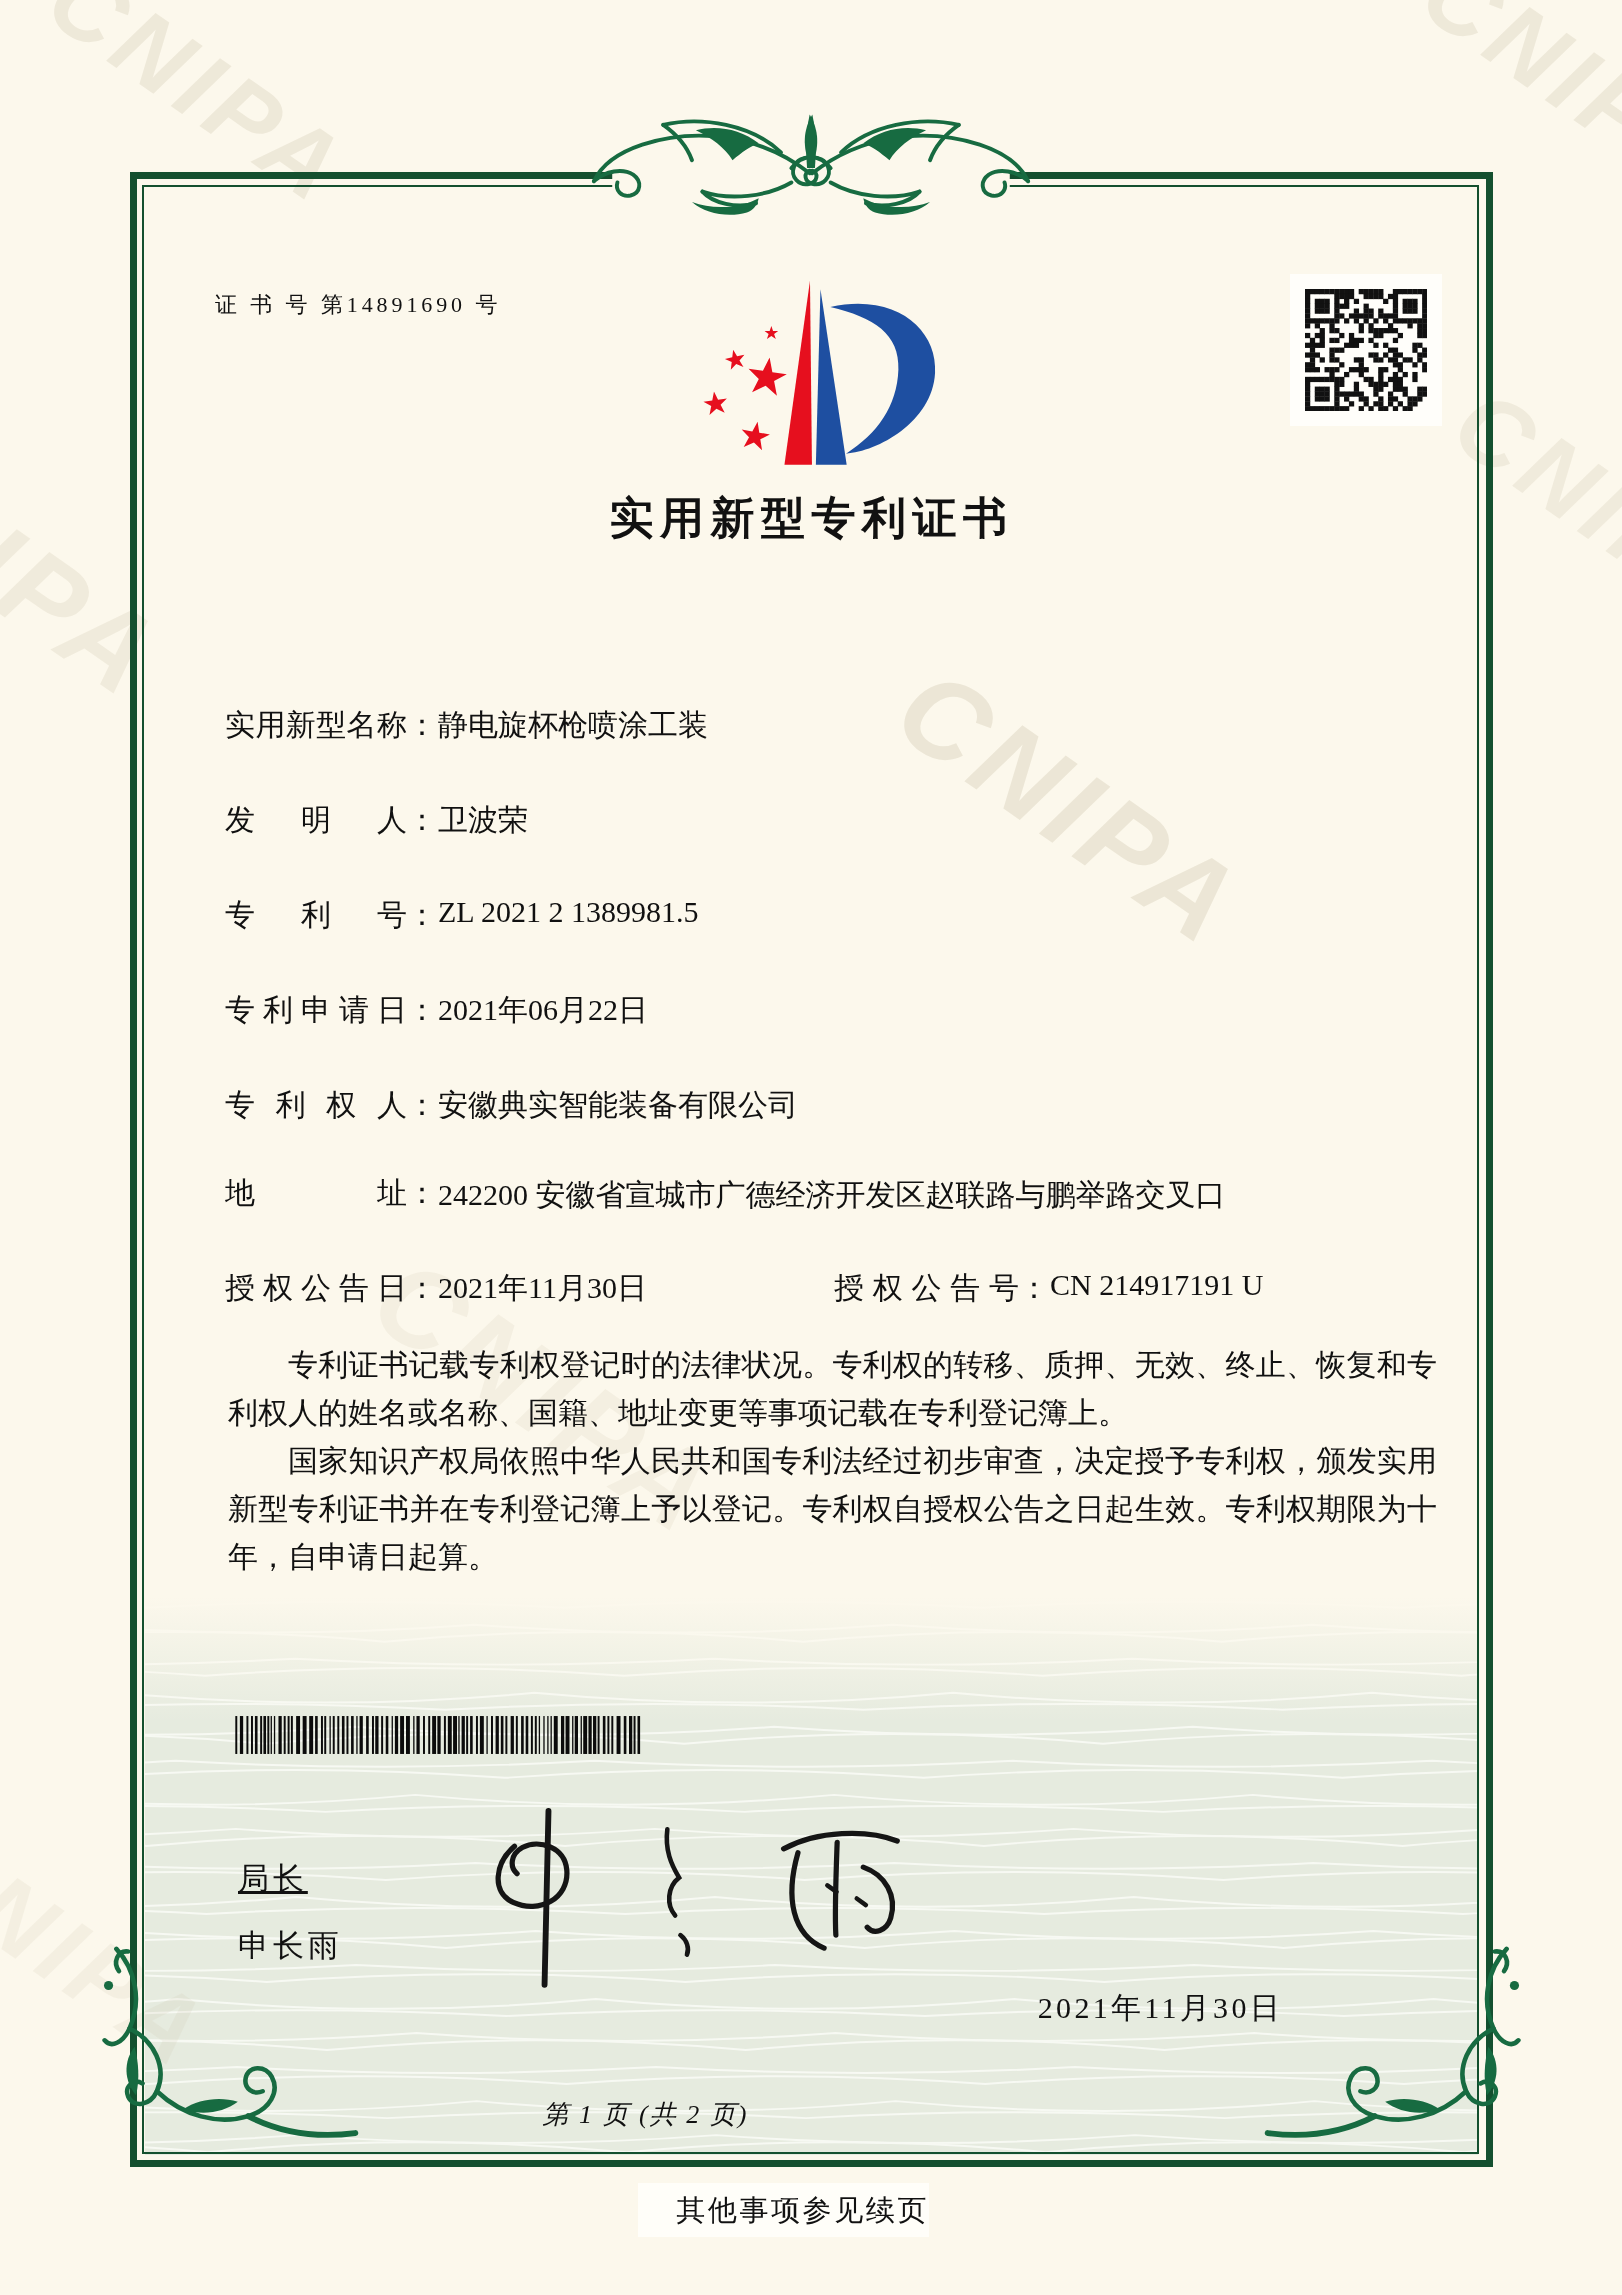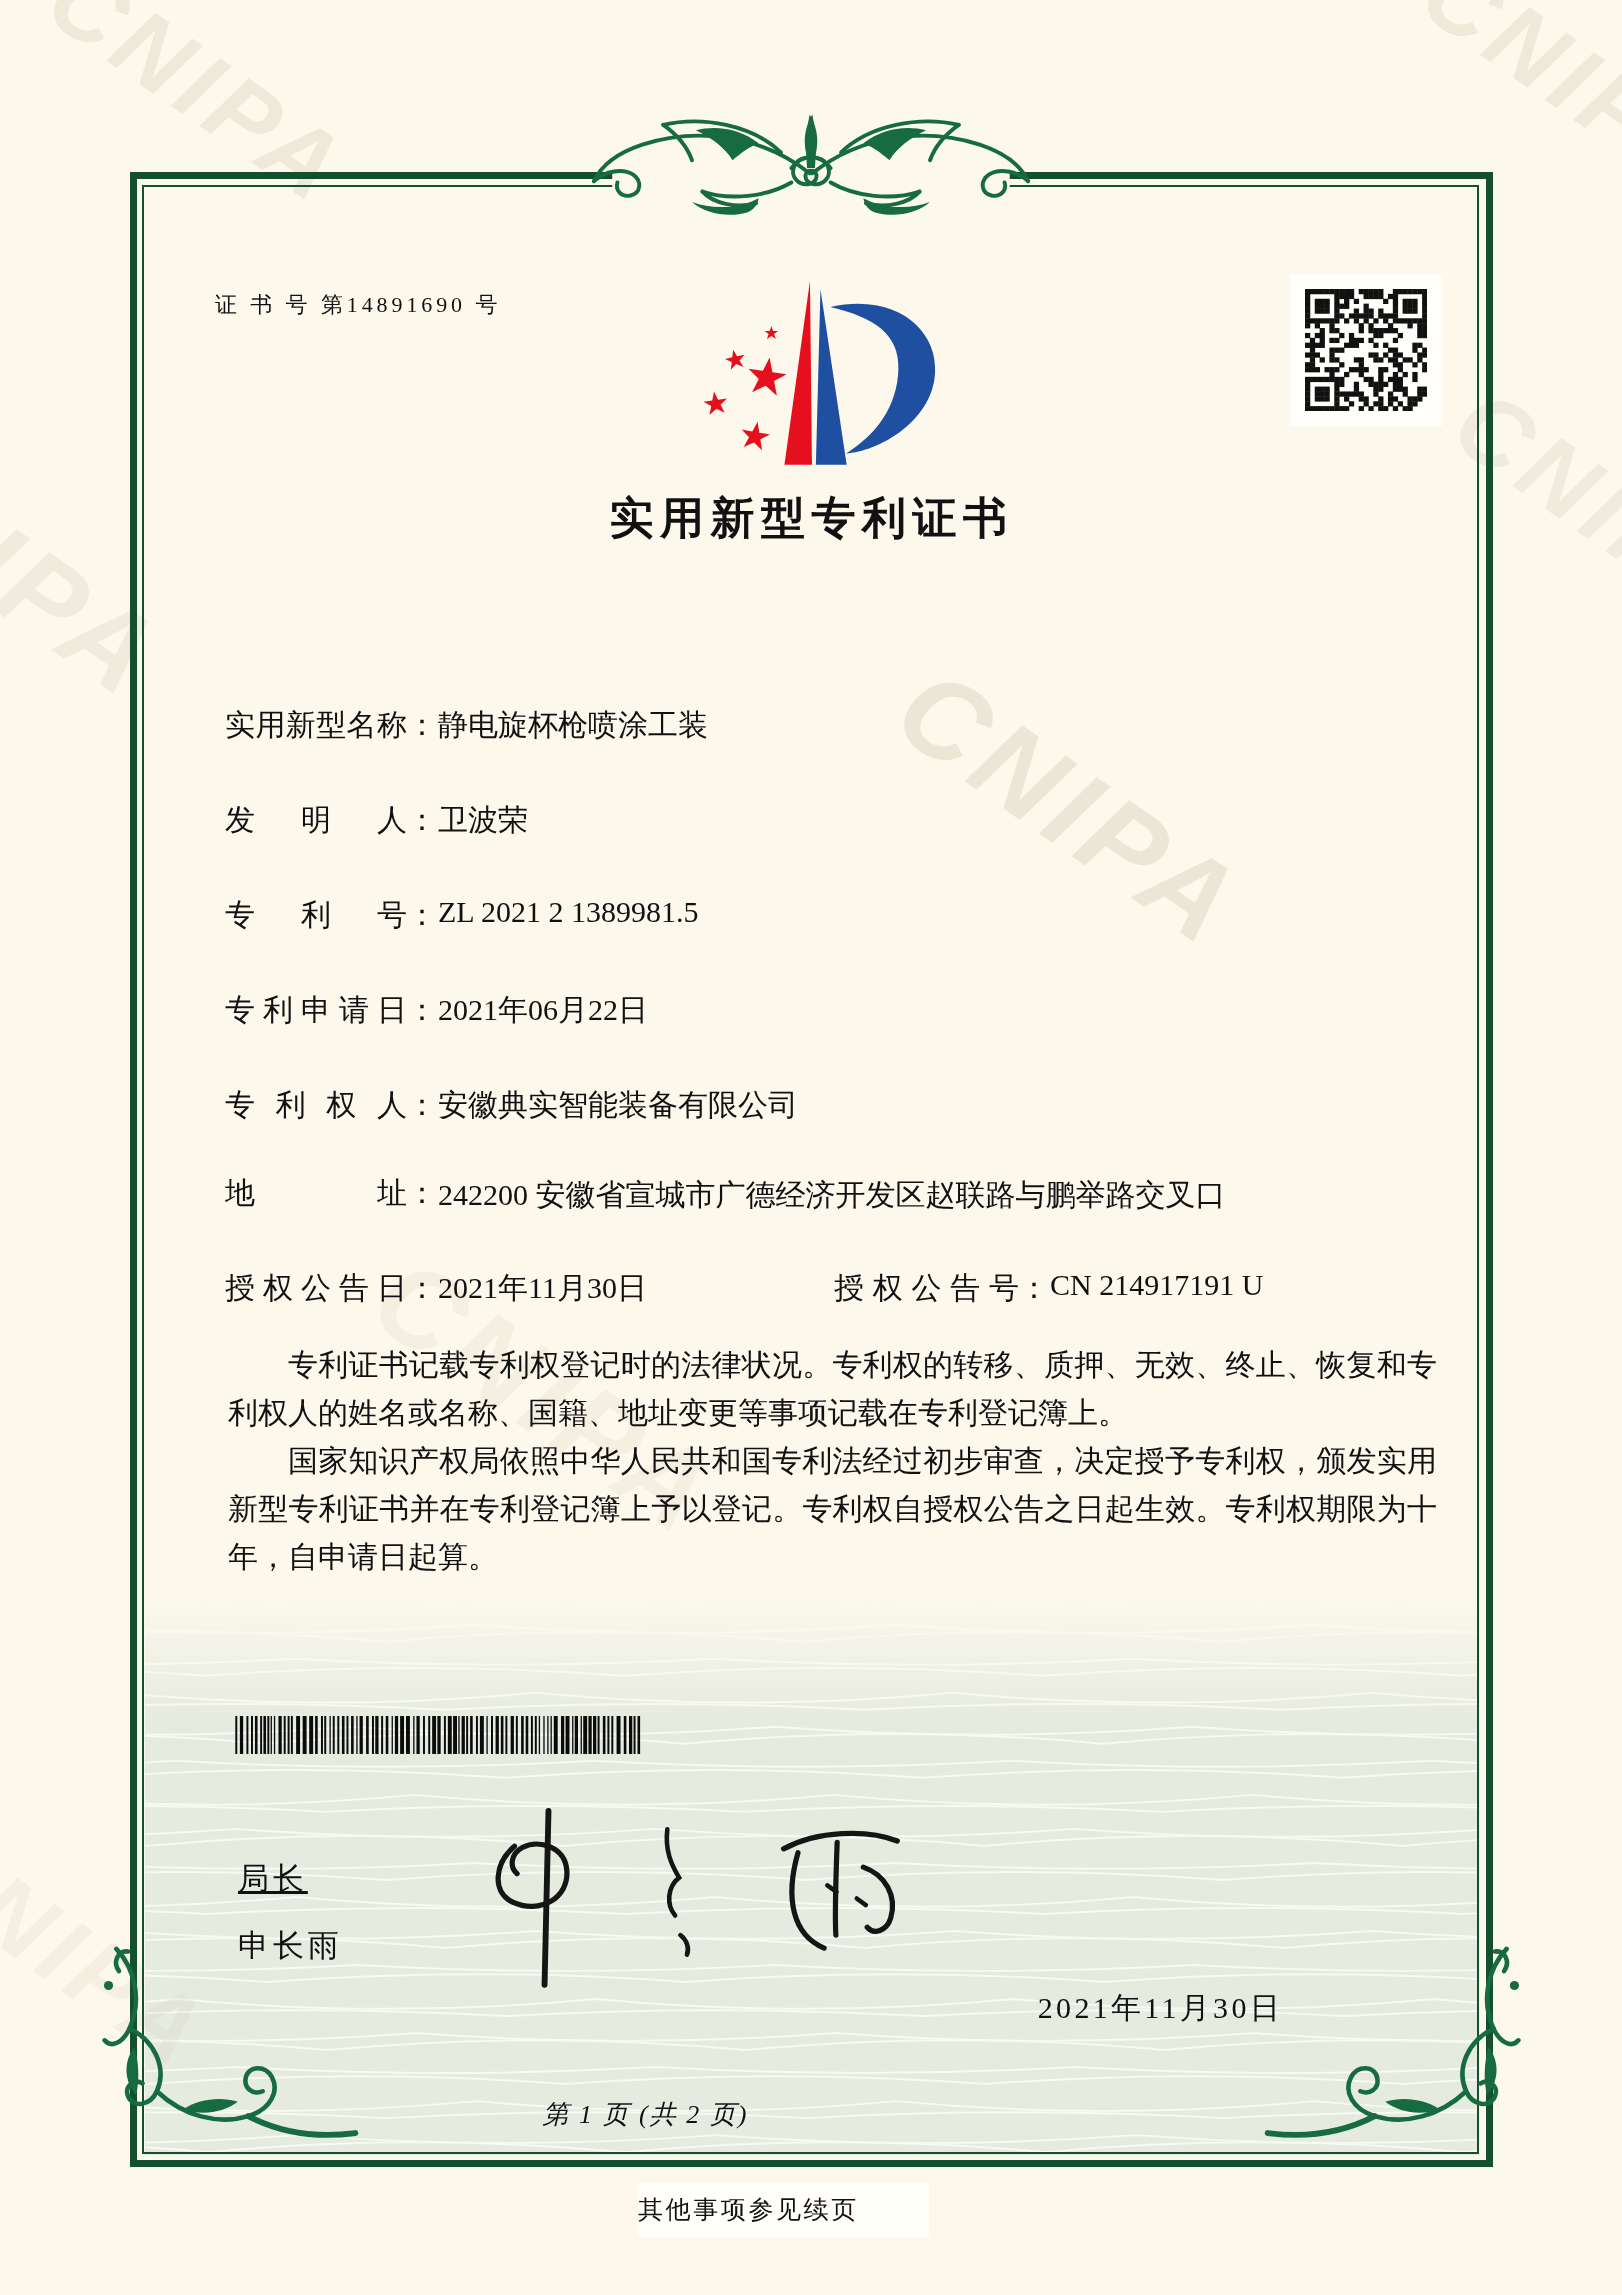--- a/index.html
+++ b/index.html
@@ -63,21 +63,21 @@
   .sig-role{position:absolute;z-index:5;left:238px;top:1858px;font-size:31px;letter-spacing:3.9px;
             font-family:"Liberation Sans",sans-serif;font-weight:500;text-decoration:underline;}
   .sig-name{position:absolute;z-index:5;left:238px;top:1925px;font-size:31px;letter-spacing:3.9px;
             font-family:"Liberation Sans",sans-serif;font-weight:500;}
   .signature{position:absolute;z-index:5;left:471px;top:1794px;}
   .sign-date{position:absolute;z-index:5;left:0;right:340px;top:1988px;text-align:right;
              font-size:30px;letter-spacing:3.3px;}
   .page-info{position:absolute;z-index:5;left:0;width:1291px;top:2097px;text-align:center;
              font-size:26px;letter-spacing:2px;font-style:italic;}
   .note-box{position:absolute;z-index:5;left:638px;top:2183px;width:291px;height:54px;
-            background:#fffef9;text-align:left;line-height:54px;font-size:25px;letter-spacing:2.6px;}
+            background:#fffef9;text-align:right;line-height:54px;font-size:29px;letter-spacing:2.6px;}
 </style>
 </head>
 <body>
 
 <div class="page">
 
   <div class="wave-panel">
     <svg id="wave-svg" width="1333" height="558" viewBox="0 0 2037 852">
         <path d="M0 16 q 320 -18 640 0 q 320 -18 640 0 q 320 -18 640 0 q 320 -18 640 0 q 320 -18 640 0" fill="none" stroke="#f7f9f3" stroke-width="3"></path>
         <path d="M-137 42 q 320 24 640 0 q 320 24 640 0 q 320 24 640 0 q 320 24 640 0 q 320 24 640 0" fill="none" stroke="#f7f9f3" stroke-width="3"></path>

